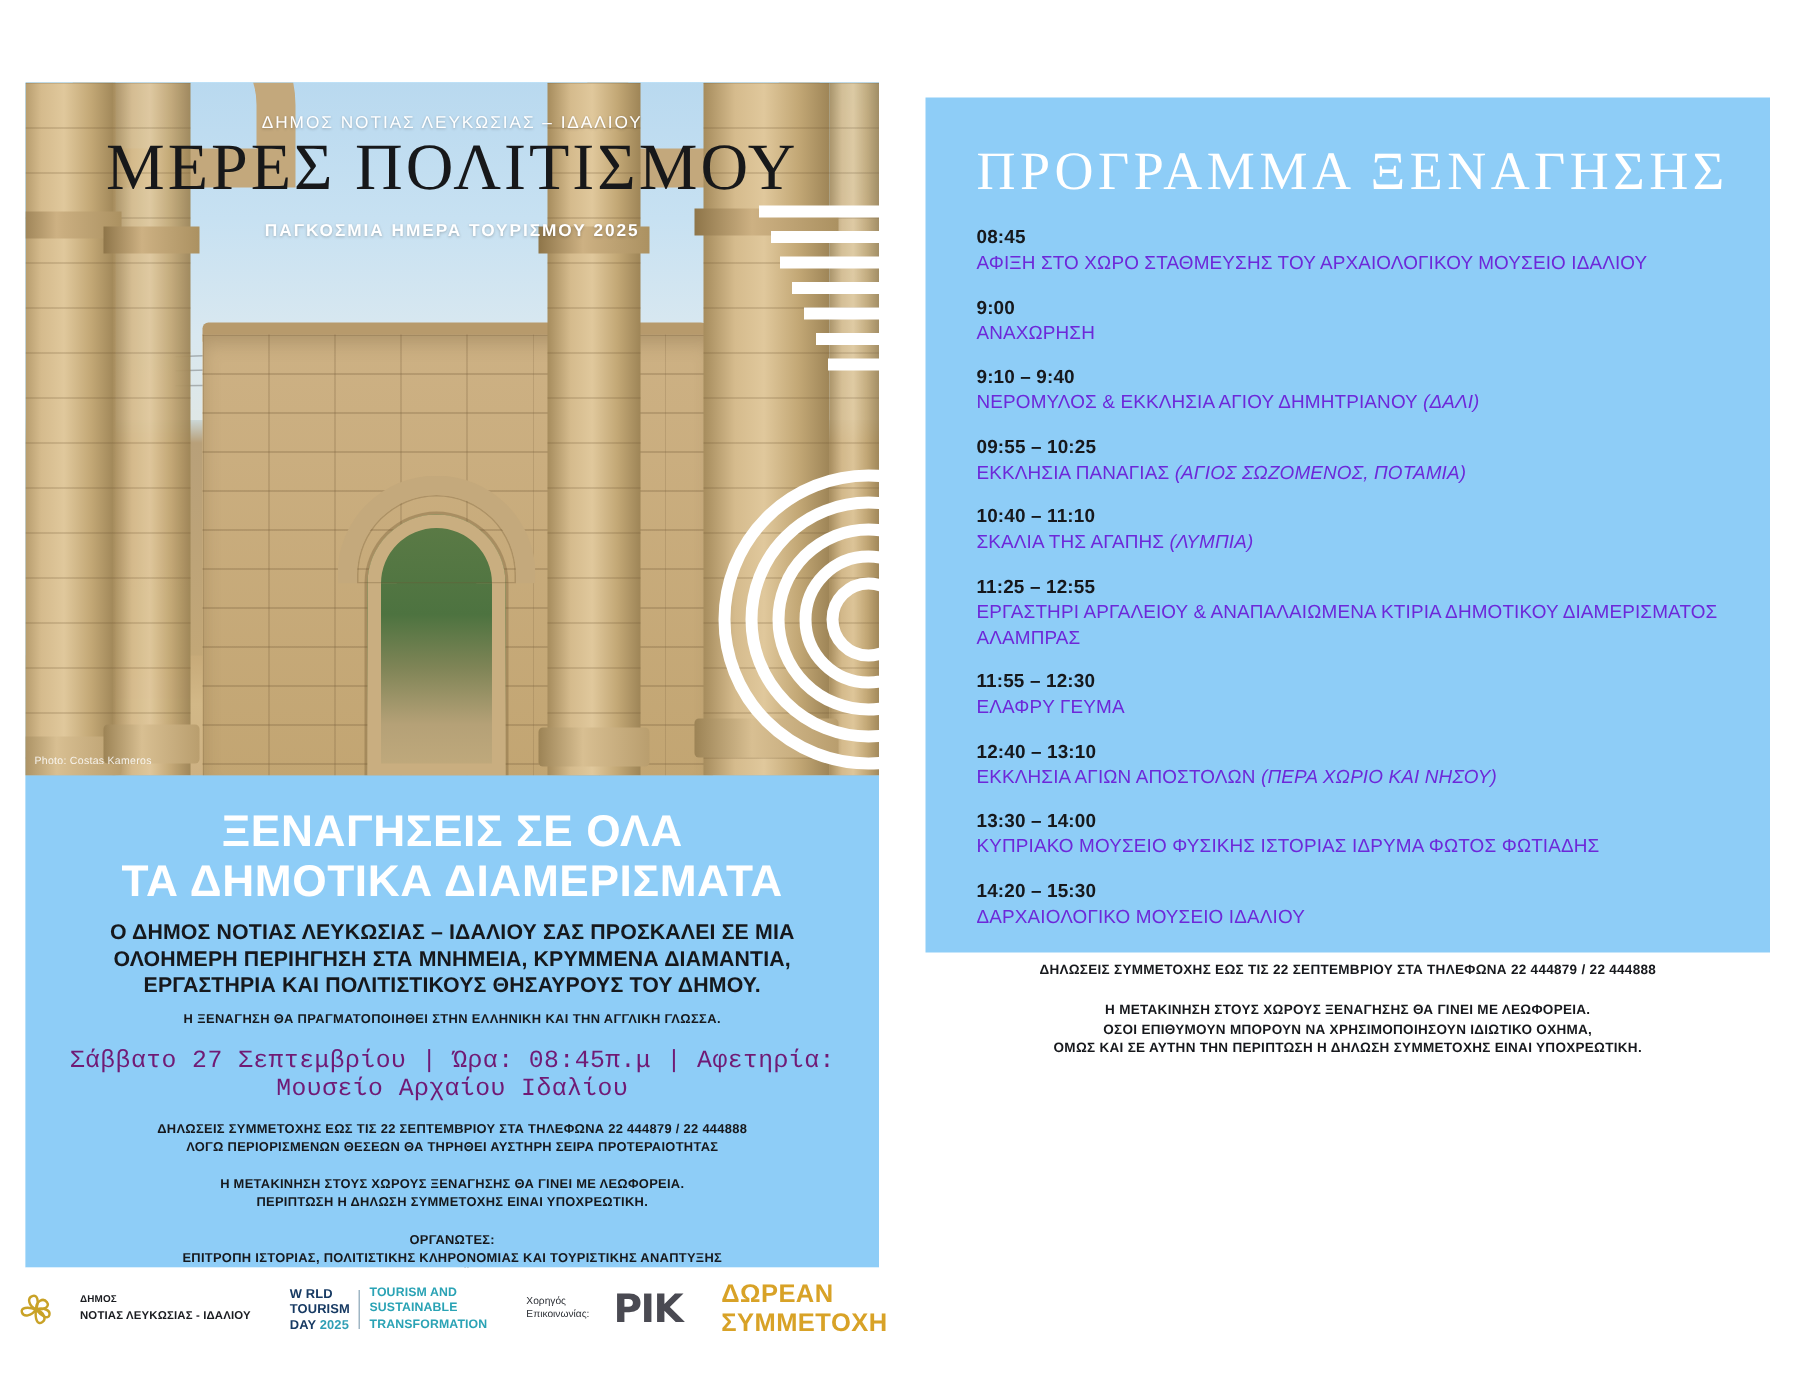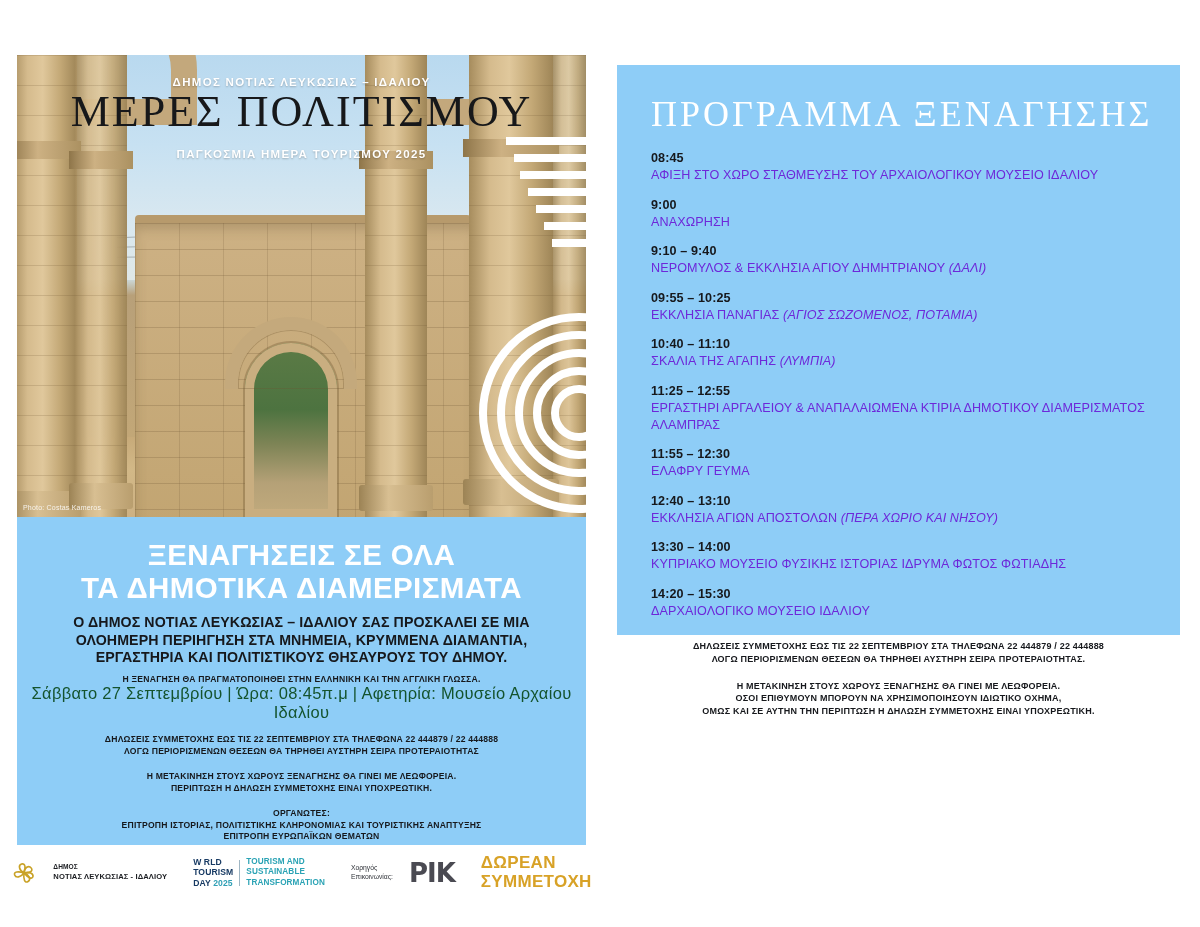--- a/index.html
+++ b/index.html
@@ -185,21 +185,21 @@
   #arcs .r4 { width: 148px; height: 148px; }
   #arcs .r5 { width: 184px; height: 184px; }
 
   
   .poster-kicker {
     position: absolute;
     left: 0; right: 0;
     top: 21px;
     text-align: center;
     font-size: 11.5px;
-    font-weight: 700;
+    font-weight: 400;
     letter-spacing: 1.3px;
     color: #ffffff;
     text-shadow: 0 1px 2px rgba(0,0,0,.25);
   }
   .poster-title {
     position: absolute;
     left: 0; right: 0;
     top: 31px;
     text-align: center;
     font-family: "Liberation Serif", serif;
@@ -248,25 +248,25 @@
     color: #16181c;
   }
   .lead-sub {
     margin: 7px 26px 0 26px;
     font-size: 8.6px;
     font-weight: 700;
     letter-spacing: .25px;
     color: #16181c;
   }
   .dateline {
-    margin: 0 0 0 0;
-    font-family: Liberation Sans, sans-serif;
+    margin: 13px 0 0 0;
+    font-family: Liberation Mono, monospace;
     font-size: 16.5px;
     letter-spacing: .3px;
-    color: #14532d;
+    color: #701a75;
   }
   .fineprint {
     margin: 12px 18px 0 18px;
     font-size: 8.6px;
     font-weight: 700;
     line-height: 1.38;
     letter-spacing: .2px;
     color: #16181c;
   }
   .fineprint.block2 { margin-top: 13px; }
@@ -565,20 +565,19 @@
       <div class="sched-item">
         <div class="sched-time">14:20 – 15:30</div>
         <div class="sched-desc"><span>ΔΑΡΧΑΙΟΛΟΓΙΚΟ ΜΟΥΣΕΙΟ ΙΔΑΛΙΟΥ</span></div>
       </div>
     </div>
 </div>
 
 <div id="program-footnotes">
   <div class="fn-block first">
     <div>ΔΗΛΩΣΕΙΣ ΣΥΜΜΕΤΟΧΗΣ ΕΩΣ ΤΙΣ 22 ΣΕΠΤΕΜΒΡΙΟΥ ΣΤΑ ΤΗΛΕΦΩΝΑ 22 444879 / 22 444888</div>
-    <div>ΛΟΓΩ ΠΕΡΙΟΡΙΣΜΕΝΩΝ ΘΕΣΕΩΝ ΘΑ ΤΗΡΗΘΕΙ ΑΥΣΤΗΡΗ ΣΕΙΡΑ ΠΡΟΤΕΡΑΙΟΤΗΤΑΣ.</div>
   </div>
   <div class="fn-block second">
     <div>Η ΜΕΤΑΚΙΝΗΣΗ ΣΤΟΥΣ ΧΩΡΟΥΣ ΞΕΝΑΓΗΣΗΣ ΘΑ ΓΙΝΕΙ ΜΕ ΛΕΩΦΟΡΕΙΑ.</div>
     <div>ΟΣΟΙ ΕΠΙΘΥΜΟΥΝ ΜΠΟΡΟΥΝ ΝΑ ΧΡΗΣΙΜΟΠΟΙΗΣΟΥΝ ΙΔΙΩΤΙΚΟ ΟΧΗΜΑ,</div>
     <div>ΟΜΩΣ ΚΑΙ ΣΕ ΑΥΤΗΝ ΤΗΝ ΠΕΡΙΠΤΩΣΗ Η ΔΗΛΩΣΗ ΣΥΜΜΕΤΟΧΗΣ ΕΙΝΑΙ ΥΠΟΧΡΕΩΤΙΚΗ.</div>
   </div>
 </div>
 
 </body></html>

